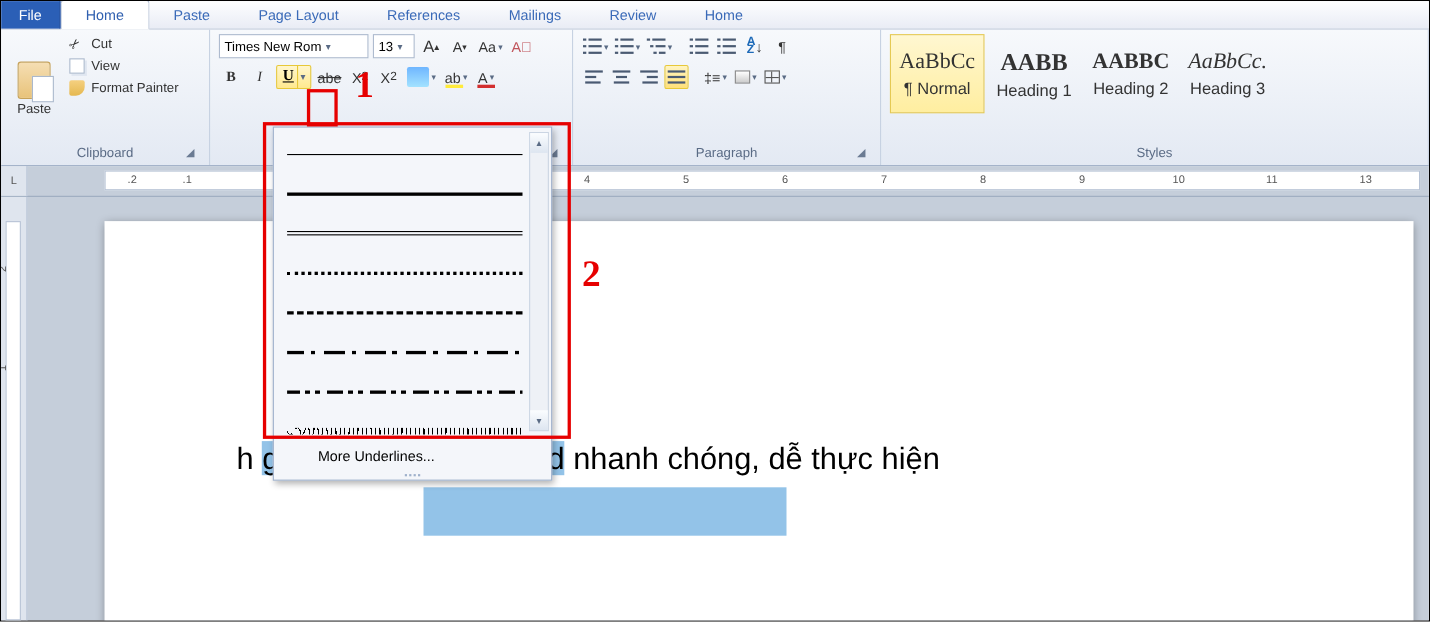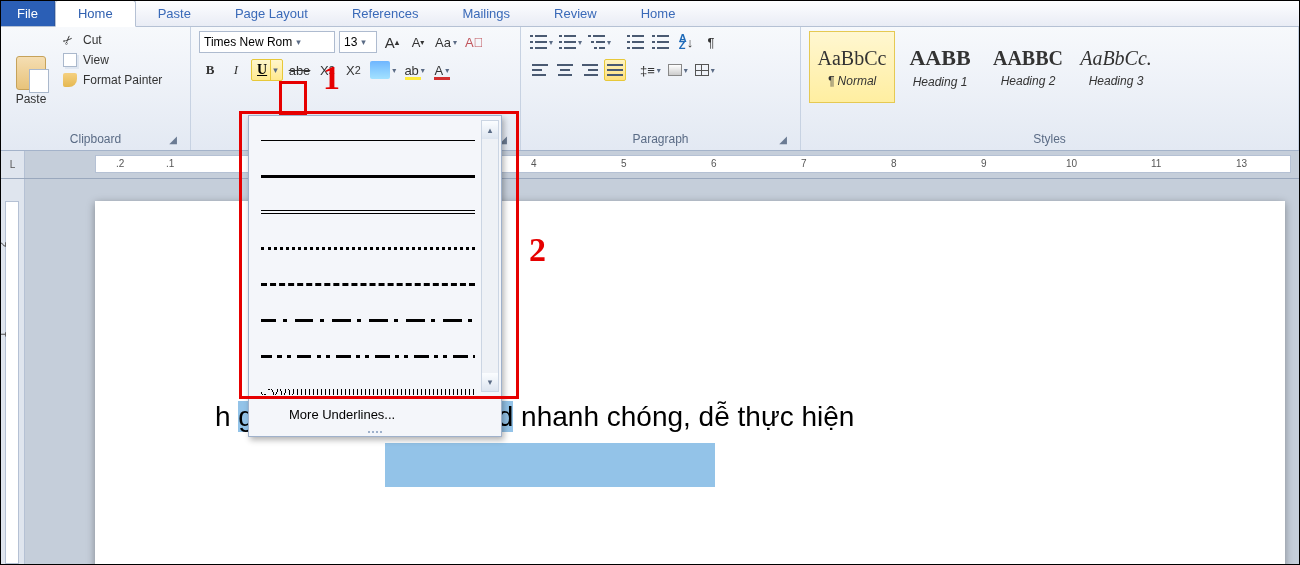--- a/index.html
+++ b/index.html
@@ -58,21 +58,21 @@
   .active-box { border:1px solid #e7c839; background:linear-gradient(#fff4c0,#ffe07a); border-radius:2px;}
   .shade-ic{ width:14px; height:12px; background: linear-gradient(#fff,#ccc); border:1px solid #888;}
   .border-ic{ width:14px; height:12px; border:1px solid #555; background:
     linear-gradient(#555,#555) center/100% 1px no-repeat,
     linear-gradient(#555,#555) center/1px 100% no-repeat;}
 
   
   .styles-body { flex:1; display:flex; gap:2px; }
   .style-item { width:86px; height:72px; border:1px solid transparent; display:flex; flex-direction:column; align-items:center; justify-content:center; cursor:pointer; font-size:12px; color:#333; }
   .style-item .preview { font-size:20px; }
-  .style-item .caption { font-size:12px; margin-top:4px;font-style:italic;}
+  .style-item .caption { font-size:15px; margin-top:4px;}
   .style-item.sel { border:1px solid #e5c953; background: linear-gradient(#fff7d1,#ffeea0); }
 
   
   .ruler-wrap { height:28px; background:#c5ceda; position:relative; border-bottom:1px solid #9aa8bd; display:flex;}
   .corner { width:24px; height:100%; background:#dfe5ee; border-right:1px solid #b5c1d4; display:flex; align-items:center; justify-content:center; font-size:10px; color:#555;}
   .ruler { flex:1; background:#fff; margin:4px 8px 4px 70px; height:18px; border:1px solid #b5c1d4; position:relative; font-size:10px; color:#555;}
   .ruler .num{ position:absolute; top:2px;}
 
   
   .doc-area { position:absolute; top:178px; bottom:0; left:0; right:0; background:#c5ceda; display:flex; }

